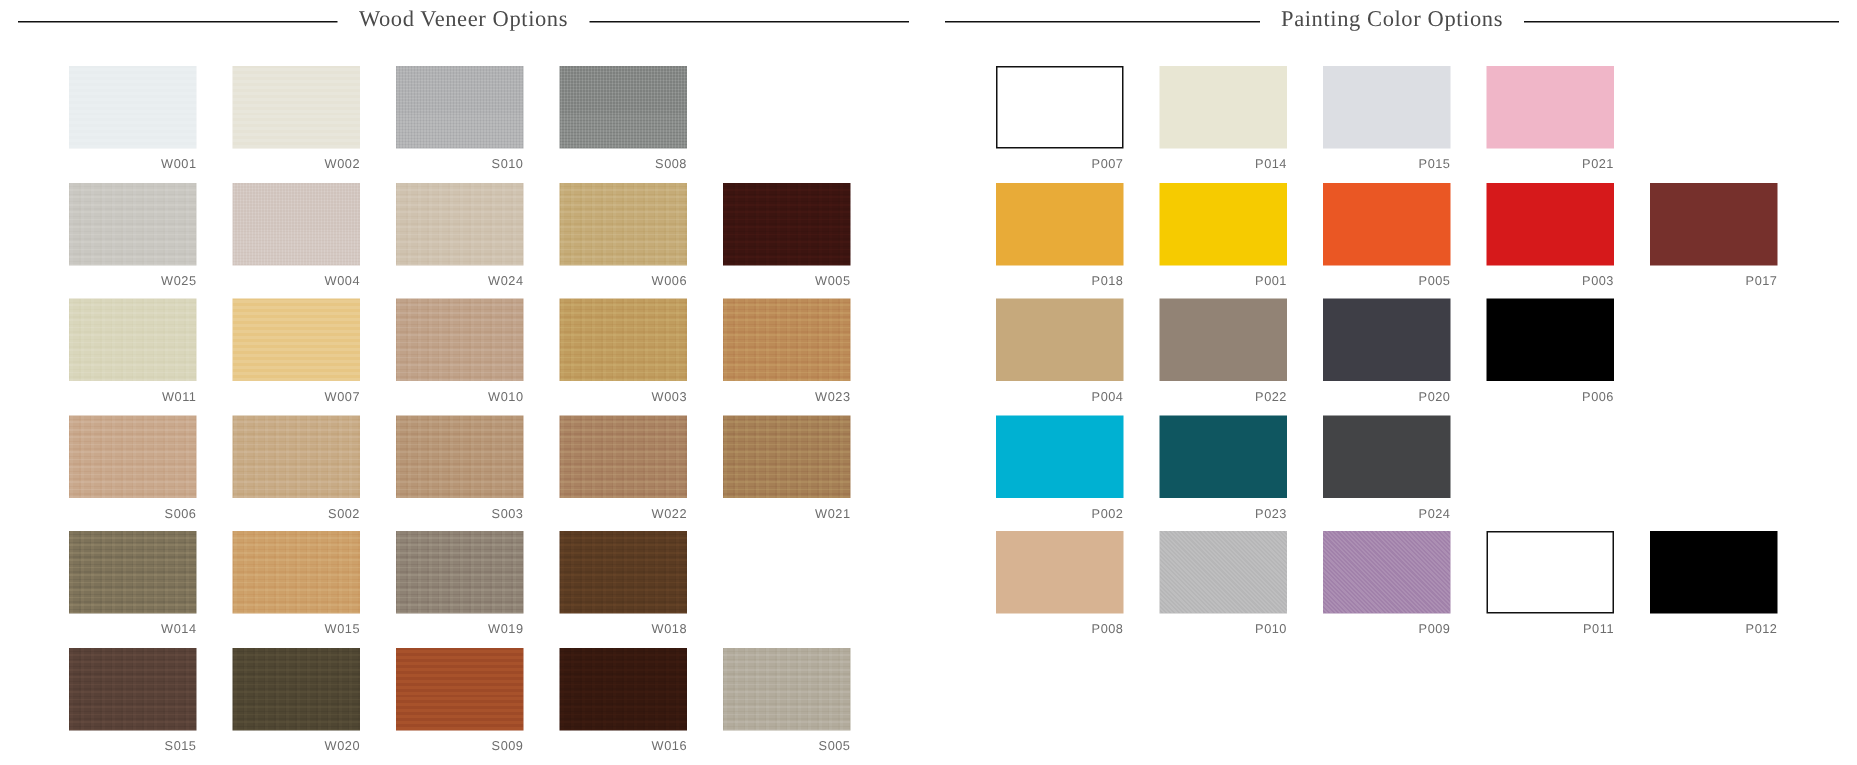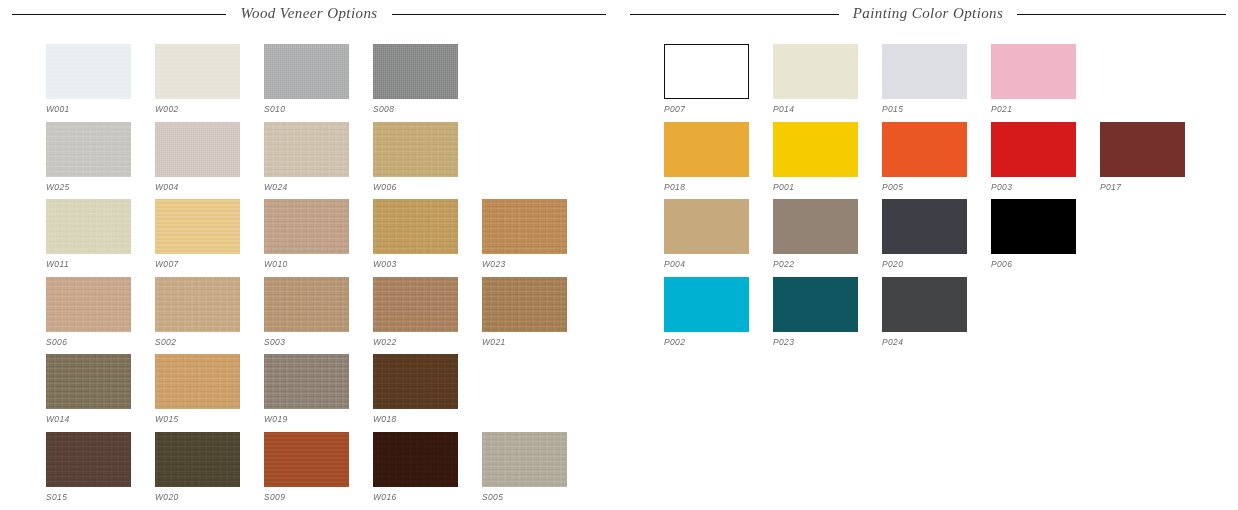--- a/index.html
+++ b/index.html
@@ -12,21 +12,20 @@
     height: 510px;
     font-family: "Liberation Sans", sans-serif;
     overflow: hidden;
     position: relative;
   }
   .page {
     width: 1238px;
     height: 410px;
     display: flex;
     position: relative;
-    font-style: italic;
   }
   .panel {
     position: relative;
     box-sizing: border-box;
   }
   .panel-wood { width: 618px; }
   .panel-paint { width: 620px; }
 
   
   .section-header {
@@ -57,21 +56,21 @@
     padding: 18px 0 0 46px;
     box-sizing: border-box;
   }
   .row {
     display: flex;
     height: 77.5px;
   }
   .cell {
     width: 85px;
     margin-right: 24px;
-    text-align: left;
+    text-align: right;
   }
   .cell.empty .swatch,
   .cell.empty .label { visibility: hidden; }
 
   .swatch {
     width: 85px;
     height: 55px;
     box-sizing: border-box;
     position: relative;
     overflow: hidden;
@@ -213,20 +212,26 @@
               <div class="grain"></div>
             </div>
             <div class="label">W024</div>
           </div>
           <div class="cell">
             <div class="swatch" style="background: rgb(197, 171, 119);">
               <div class="grain"></div>
             </div>
             <div class="label">W006</div>
           </div>
+          <div class="cell">
+            <div class="swatch" style="background: rgb(60, 20, 16);">
+              <div class="grain"></div>
+            </div>
+            <div class="label">W005</div>
+          </div>
         </div>
         <div class="row">
           <div class="cell">
             <div class="swatch" style="background: rgb(217, 214, 187);">
               <div class="grain"></div>
             </div>
             <div class="label">W011</div>
           </div>
           <div class="cell">
             <div class="swatch" style="background: rgb(232, 200, 136);">
@@ -422,16 +427,42 @@
           </div>
           <div class="cell">
             <div class="swatch" style="background: rgb(67, 68, 70);"></div>
             <div class="label">P024</div>
           </div>
           <div class="cell empty">
             <div class="swatch" style="background: transparent;"></div>
             <div class="label"></div>
           </div>
         </div>
+        <div class="row">
+          <div class="cell">
+            <div class="swatch" style="background: rgb(215, 179, 146);"></div>
+            <div class="label">P008</div>
+          </div>
+          <div class="cell">
+            <div class="swatch" style="background: rgb(185, 185, 186);">
+              <div class="grain speck"></div>
+            </div>
+            <div class="label">P010</div>
+          </div>
+          <div class="cell">
+            <div class="swatch" style="background: rgb(165, 134, 173);">
+              <div class="grain speck"></div>
+            </div>
+            <div class="label">P009</div>
+          </div>
+          <div class="cell">
+            <div class="swatch bordered" style="background: rgb(255, 255, 255);"></div>
+            <div class="label">P011</div>
+          </div>
+          <div class="cell">
+            <div class="swatch" style="background: rgb(0, 0, 0);"></div>
+            <div class="label">P012</div>
+          </div>
+        </div>
       </div>
   </section>
 
 </div>
 
 </body></html>

